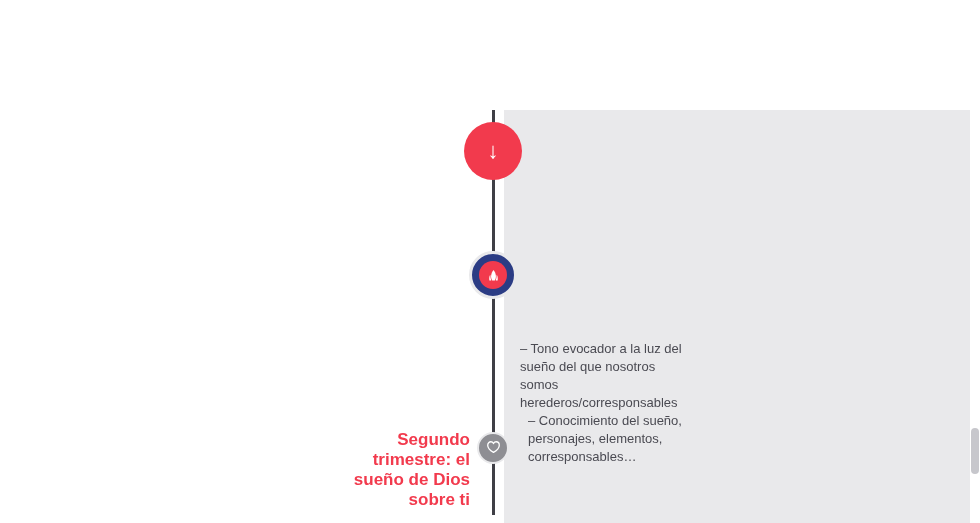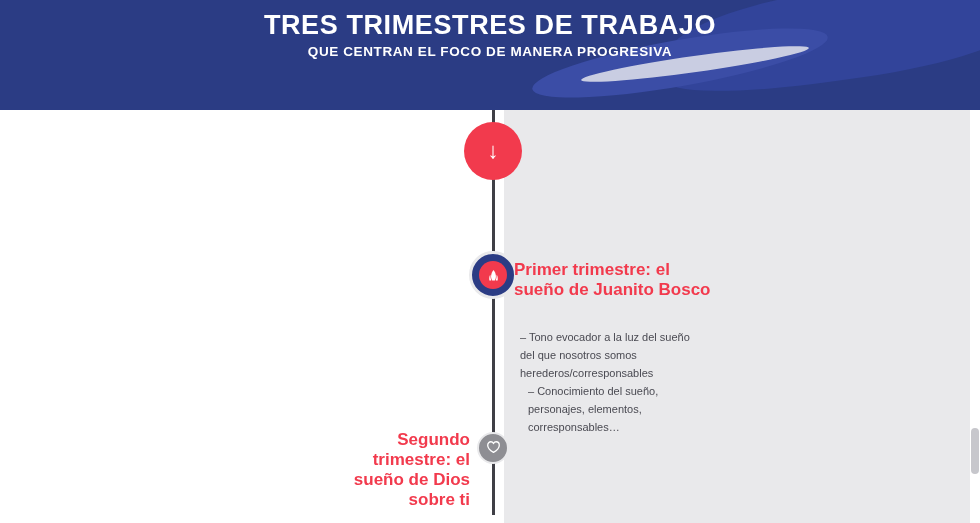--- a/index.html
+++ b/index.html
@@ -178,24 +178,24 @@
     top: 150px;
     width: 210px;
     color: #f23a4d;
     font-size: 17px;
     font-weight: bold;
     line-height: 20px;
   }
   .block-first-body {
     position: absolute;
     left: 520px;
-    top: 218px;
+    top: 230px;
     width: 175px;
     color: #4a4a52;
-    font-size: 11px;
+    font-size: 13px;
     line-height: 18px;
   }
   .block-first-body p {
     margin: 0;
   }
   .indent {
     padding-left: 8px;
   }
   
   .block-second-title {
@@ -244,27 +244,20 @@
     height: 46px;
     background: #c7c7cc;
     border-radius: 4px;
   }
 </style>
 </head>
 <body>
 
 <div class="page">
 
-  <div class="header">
-    <div class="header-swoosh-1"></div>
-    <div class="header-swoosh-2"></div>
-    <div class="header-swoosh-3"></div>
-    <div class="header-title">TRES TRIMESTRES DE TRABAJO</div>
-    <div class="header-subtitle">QUE CENTRAN EL FOCO DE MANERA PROGRESIVA</div>
-  </div>
 
   <div class="canvas">
 
     <div class="grey-panel"></div>
 
     <div class="timeline-line"></div>
 
     <div class="node node-top">
       <span class="arrow">↓</span>
     </div>
@@ -272,21 +265,20 @@
     <div class="node node-first">
       <span class="inner">
         <svg width="15" height="15" viewBox="0 0 16 16" aria-hidden="true">
           <path d="M8 2.2 C6.8 3.6 5.6 6.0 5.4 8.6 C5.3 10.4 5.9 12.2 6.6 13.4 L9.4 13.4 C10.1 12.2 10.7 10.4 10.6 8.6 C10.4 6.0 9.2 3.6 8 2.2 Z" fill="#ffffff"></path>
           <path d="M4.6 7.2 C3.6 8.4 3.2 10.6 3.6 13.4 L5.6 13.4 C5.0 11.6 4.6 9.4 4.6 7.2 Z" fill="#ffffff"></path>
           <path d="M11.4 7.2 C12.4 8.4 12.8 10.6 12.4 13.4 L10.4 13.4 C11.0 11.6 11.4 9.4 11.4 7.2 Z" fill="#ffffff"></path>
         </svg>
       </span>
     </div>
 
-    <div class="block-first-title">Primer trimestre: el sueño de Juanito Bosco</div>
     <div class="block-first-body">
       <p>– Tono evocador a la luz del sueño del que nosotros somos herederos/corresponsables</p>
       <p class="indent">– Conocimiento del sueño, personajes, elementos, corresponsables…</p>
     </div>
 
     <div class="node node-second">
       <span class="heart-ico">
         <svg width="15" height="14" viewBox="0 0 16 15" aria-hidden="true">
           <path d="M8 13.2 C8 13.2 1.8 9.6 1.8 5.5 C1.8 3.3 3.4 1.9 5.2 1.9 C6.4 1.9 7.4 2.6 8 3.5 C8.6 2.6 9.6 1.9 10.8 1.9 C12.6 1.9 14.2 3.3 14.2 5.5 C14.2 9.6 8 13.2 8 13.2 Z" fill="none" stroke="#ffffff" stroke-width="1.4"></path>
         </svg>

